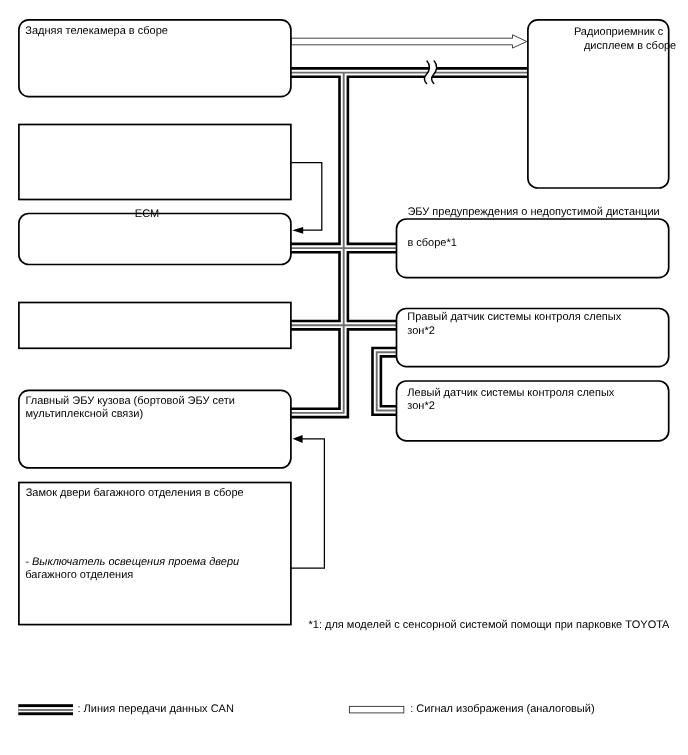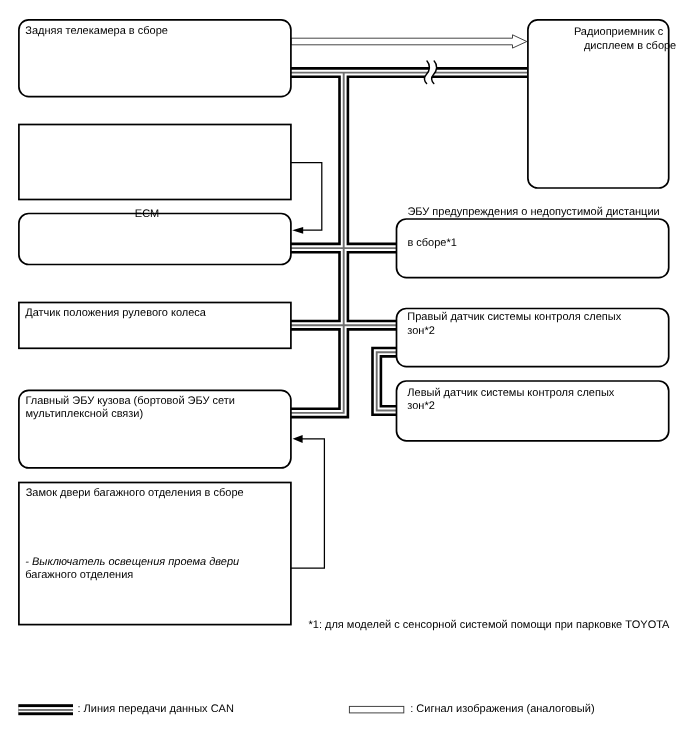--- a/index.html
+++ b/index.html
@@ -71,21 +71,20 @@
       <rect x="18.9" y="482.5" width="272" height="142.1" rx="0"></rect>
       <rect x="527.9" y="19.9" width="140.8" height="168.1" rx="9.8"></rect>
       <rect x="396.5" y="219" width="272.2" height="58.6" rx="9.8"></rect>
       <rect x="396.5" y="308.5" width="272.2" height="58.1" rx="9.8"></rect>
       <rect x="396.5" y="381" width="272.2" height="59.8" rx="9.8"></rect>
     </g>
   </svg>
 
   <div class="txt" style="left:25.3px;top:24.7px;">Задняя телекамера в сборе</div>
   <div class="txt" style="left:134.8px;top:208px;">ECM</div>
-  <div class="txt" style="left:25.2px;top:307.1px;">Датчик положения рулевого колеса</div>
   <div class="txt" style="left:25.4px;top:395.1px;">Главный ЭБУ кузова (бортовой ЭБУ сети</div>
   <div class="txt" style="left:25.4px;top:408.0px;">мультиплексной связи)</div>
   <div class="txt" style="left:25.7px;top:486.9px;">Замок двери багажного отделения в сборе</div>
   <div class="txt" style="left:25.3px;top:556.1px;font-style:italic;">- Выключатель освещения проема двери</div>
   <div class="txt" style="left:25.3px;top:568.5px;">багажного отделения</div>
   <div class="txt" style="left:543.9px;top:26.4px;margin-left:30px;">Радиоприемник с</div>
   <div class="txt" style="left:543.9px;top:39.6px;margin-left:40px;">дисплеем в сборе</div>
   <div class="txt" style="left:407.4px;top:206px;">ЭБУ предупреждения о недопустимой дистанции</div>
   <div class="txt" style="left:407.4px;top:236.6px;">в сборе*1</div>
   <div class="txt" style="left:407.3px;top:311.1px;">Правый датчик системы контроля слепых</div>

